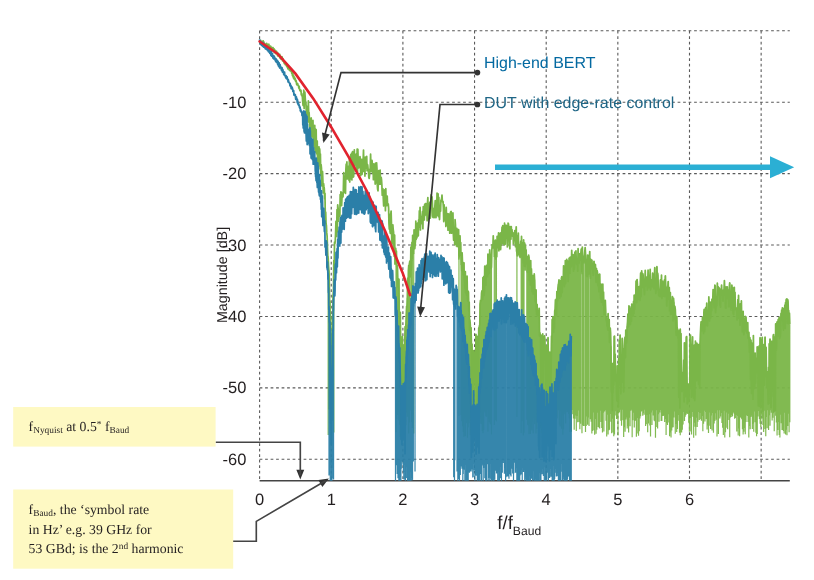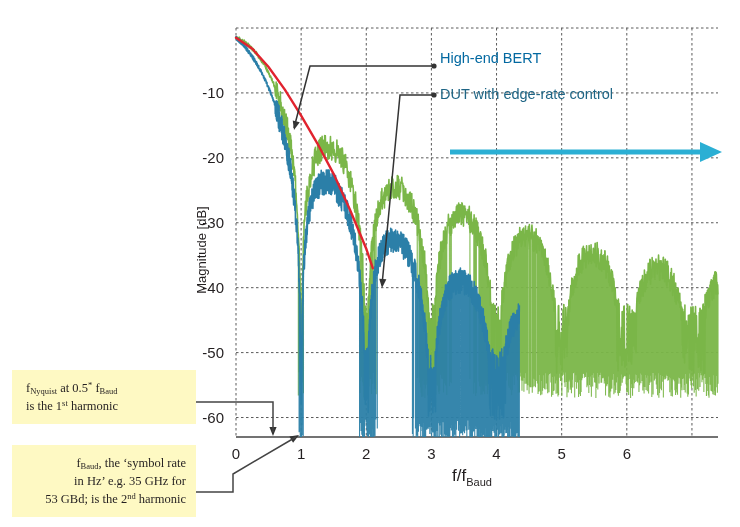--- a/index.html
+++ b/index.html
@@ -105,22 +105,21 @@
 
   <div class="legend-item" style="left:440px;top:49px;">
     <span class="legend-text" style="color:#0369a1;">High-end BERT</span>
   </div>
   <div class="legend-item" style="left:440px;top:85px;">
     <span class="legend-text" style="color:#1e6585;">DUT with edge-rate control</span>
   </div>
 
   <div class="callout" style="left:12px;top:370px;width:184px;">
     <span class="ln">f<sub>Nyquist</sub> at 0.5<sup>*</sup> f<sub>Baud</sub></span>
-    <span class="ln">is the 1<sup>st</sup> harmonic</span>
   </div>
 
-  <div class="callout" style="left:12px;top:445px;width:184px;text-align:right;">
+  <div class="callout" style="left:12px;top:445px;width:200px;">
     <span class="ln">f<sub>Baud</sub>, the ‘symbol rate</span>
-    <span class="ln">in Hz’ e.g. 35 GHz for</span>
+    <span class="ln">in Hz’ e.g. 39 GHz for</span>
     <span class="ln">53 GBd; is the 2<sup>nd</sup> harmonic</span>
   </div>
 
 </div>
 
 </body></html>

